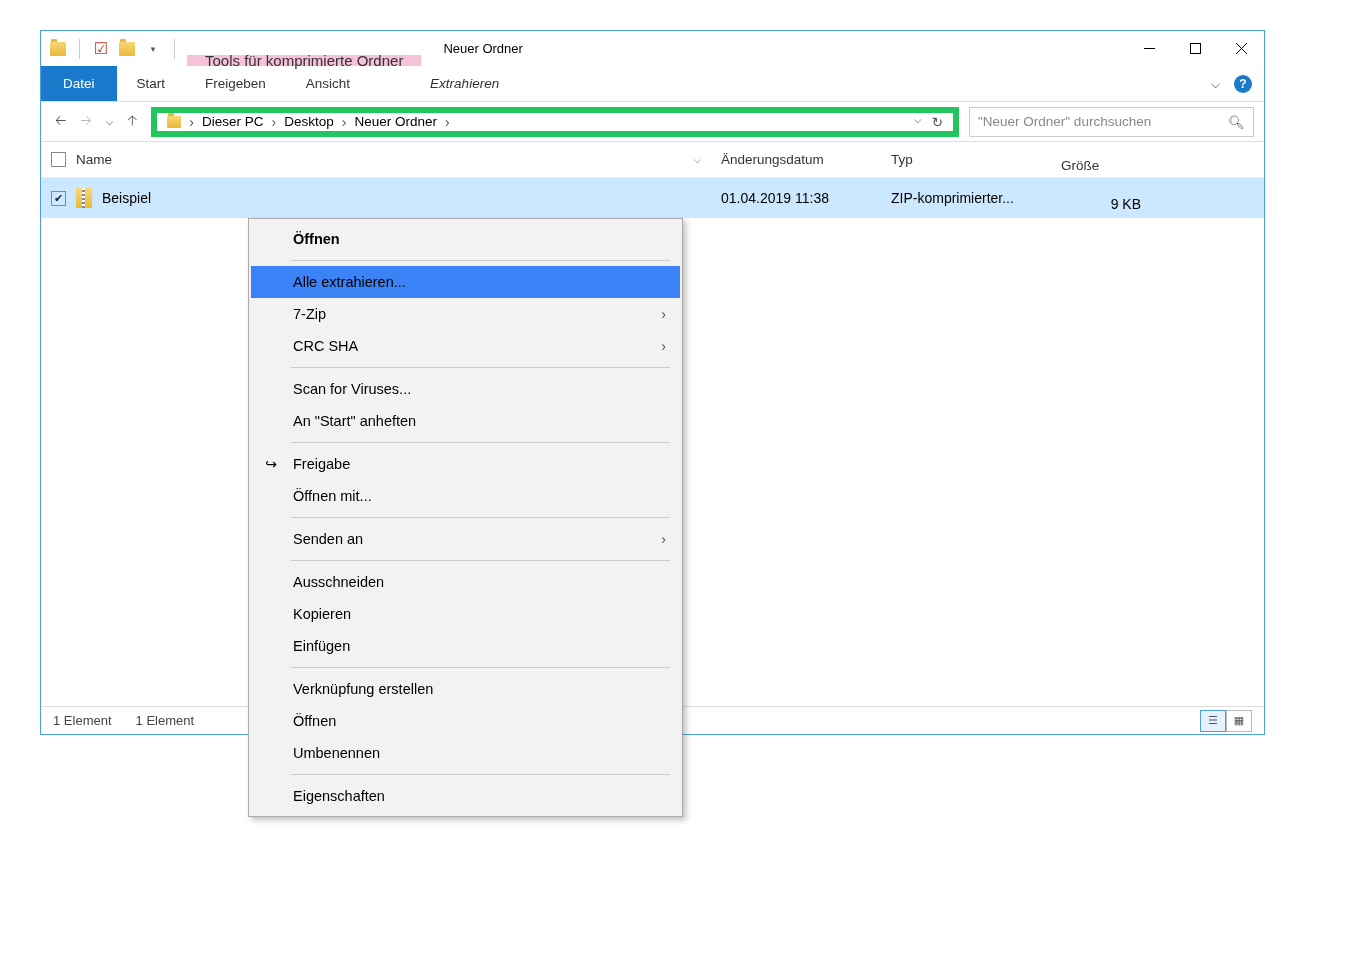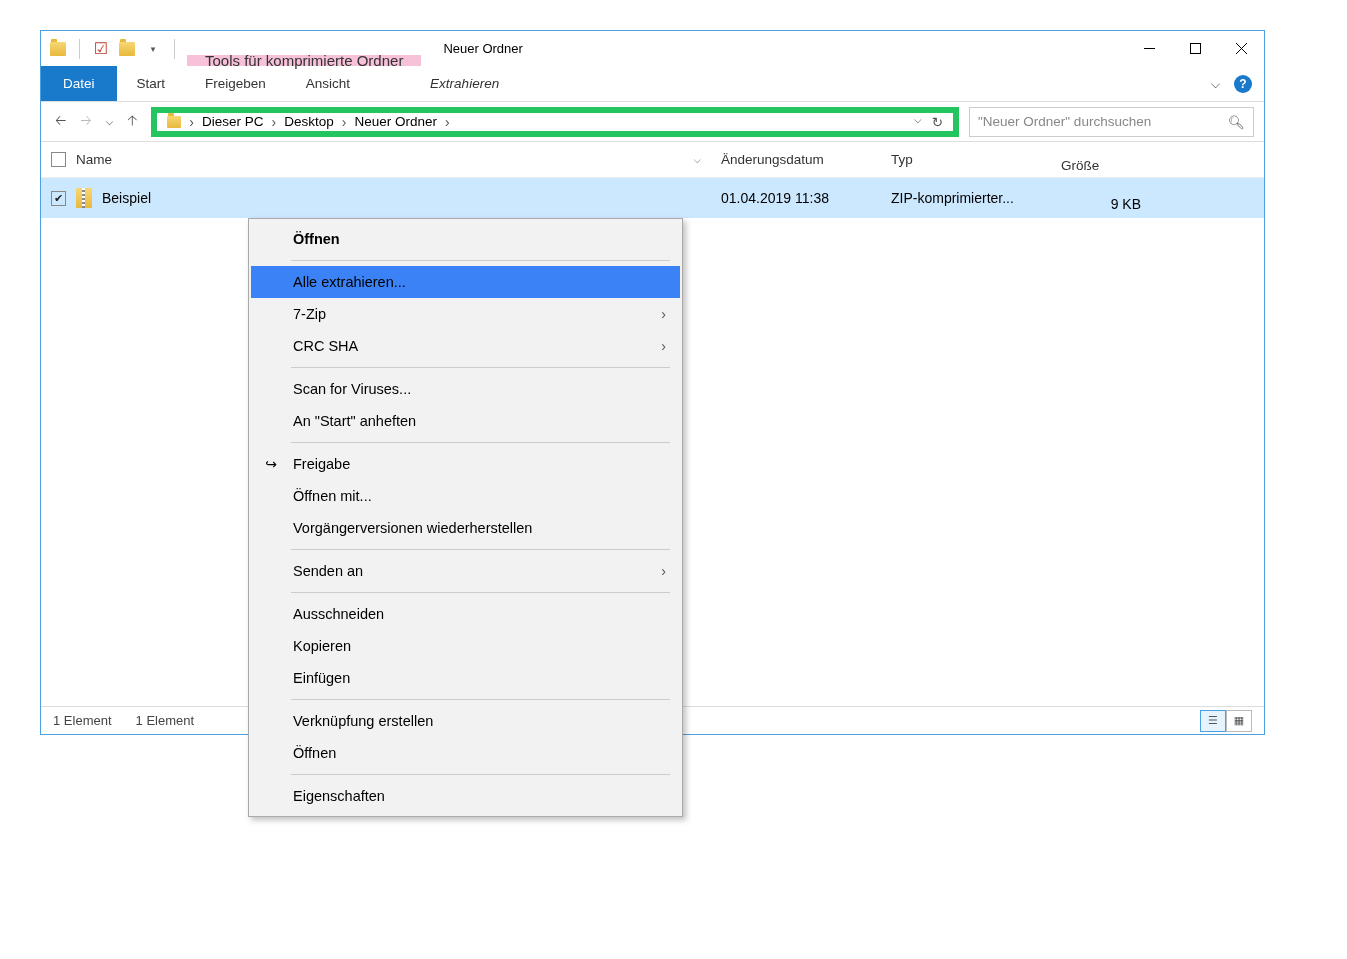--- a/index.html
+++ b/index.html
@@ -181,28 +181,28 @@
     </div>
   <div class="cm-sep"></div>
   <div class="cm-item">Scan for Viruses...</div>
   <div class="cm-item">An "Start" anheften</div>
   <div class="cm-sep"></div>
   <div class="cm-item">
       <span class="cm-icon">↪</span>
       <span>Freigabe</span>
     </div>
   <div class="cm-item">Öffnen mit...</div>
-  <div class="cm-item">Vorgängerversionen wiederherstellen</div>
   <div class="cm-sep"></div>
   <div class="cm-item">
       <span>Senden an</span>
       <span class="cm-arrow">›</span>
     </div>
   <div class="cm-sep"></div>
   <div class="cm-item">Ausschneiden</div>
   <div class="cm-item">Kopieren</div>
   <div class="cm-item">Einfügen</div>
   <div class="cm-sep"></div>
   <div class="cm-item">Verknüpfung erstellen</div>
   <div class="cm-item">Öffnen</div>
+  <div class="cm-item">Umbenennen</div>
   <div class="cm-sep"></div>
   <div class="cm-item">Eigenschaften</div>
 </div>
 
 </body></html>

